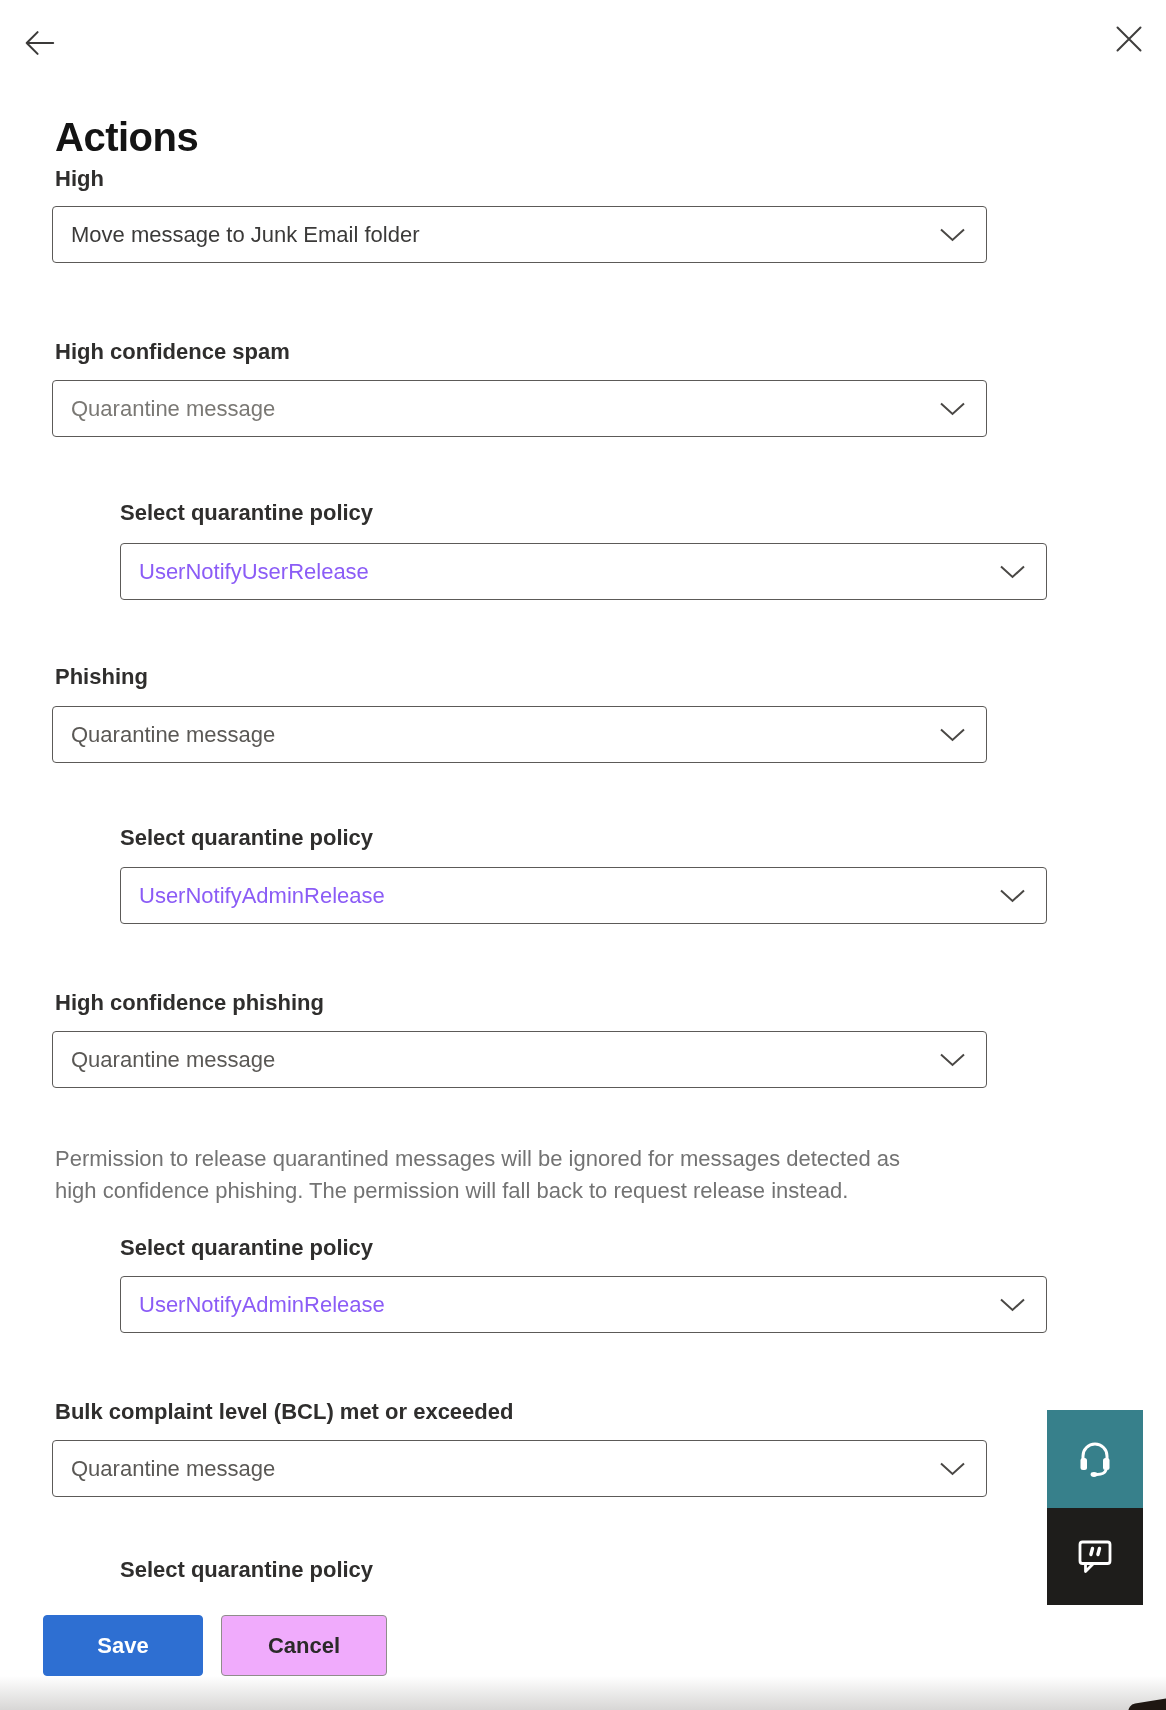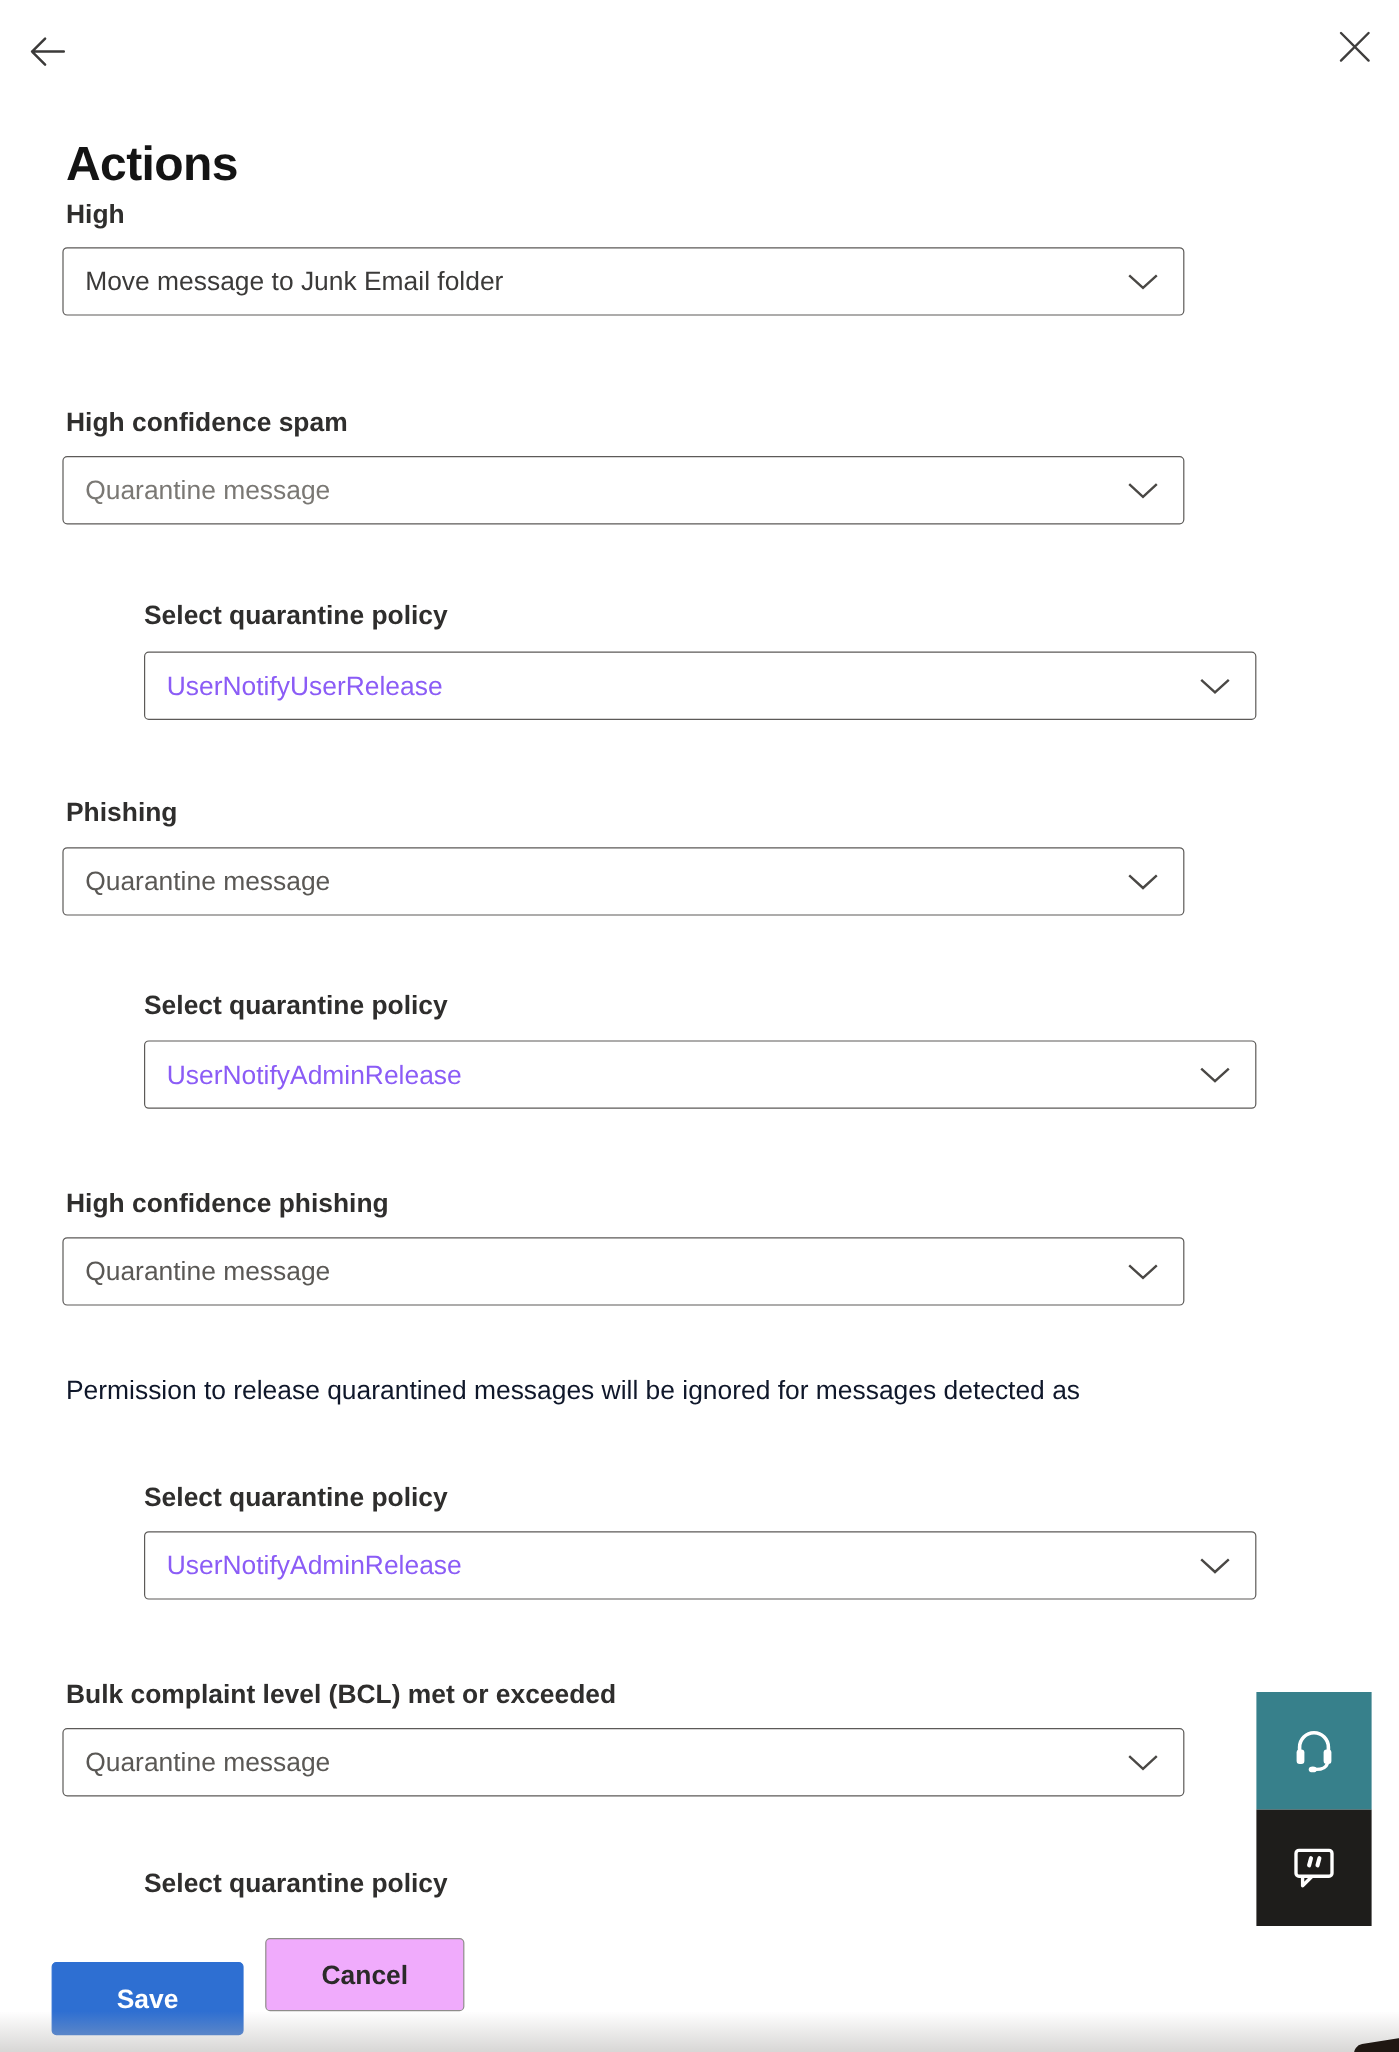--- a/index.html
+++ b/index.html
@@ -19,29 +19,29 @@
     display:flex;align-items:center;padding:0 56px 0 18px;box-sizing:border-box;cursor:pointer;
   }
   .dropdown .val{font-size:22px;white-space:nowrap;overflow:hidden;}
   .v-dark{color:#3b3a39;}
   .v-light{color:#7a7874;}
   .v-gray{color:#5a5855;}
   .v-policy{color:#8b5cf6;}
   .dropdown svg{position:absolute;right:20px;top:50%;transform:translateY(-50%);}
   .w-wide{left:52px;width:935px;}
   .w-indent{left:120px;width:927px;}
-  .note{position:absolute;left:55px;top:1143px;font-size:22px;font-weight:400;color:#0f172a;line-height:32px;}
+  .note{position:absolute;left:55px;top:1143px;font-size:22px;font-weight:400;color:#737373;line-height:32px;}
   
   .clip{position:absolute;left:120px;top:1557px;height:27px;overflow:hidden;}
   .clip .f-label{position:static;}
   
   .footer{position:absolute;left:0;top:1584px;width:1166px;height:126px;background:#ffffff;z-index:3;}
   .btn{position:absolute;top:31px;height:61px;border-radius:4px;font-family:"Liberation Sans",sans-serif;
        font-size:22px;font-weight:600;cursor:pointer;box-sizing:border-box;}
-  .btn-save{left:43px;width:160px;background:#2e6fd2;border:1px solid #2e6fd2;color:#ffffff;margin-top:20px;}
+  .btn-save{left:43px;width:160px;background:#2e6fd2;border:1px solid #2e6fd2;color:#ffffff;}
   .btn-cancel{left:221px;width:166px;background:#f0abfc;border:1.5px solid #8f8d8b;color:#2b2a29;}
   
   .screen::after{content:'';position:absolute;left:0;right:0;bottom:0;height:34px;z-index:4;
     background:linear-gradient(to bottom, rgba(190,188,186,0) 0%, rgba(183,181,179,0.55) 100%);
     pointer-events:none;}
   
   .help-widget{position:absolute;left:1047px;width:96px;border:none;cursor:pointer;z-index:6;
     display:flex;align-items:center;justify-content:center;padding:0;}
   .hw-teal{top:1410px;height:98px;background:#37808b;}
   .hw-dark{top:1508px;height:97px;background:#1e1d1b;}
@@ -126,20 +126,21 @@
     <span class="val v-gray">Quarantine message</span>
     <span>
         <svg width="27" height="15" viewBox="0 0 27 15">
           <path d="M2 2 L13.5 12.5 L25 2" fill="none" stroke="#4a4845" stroke-width="2"></path>
         </svg>
       </span>
   </div>
 
   <div class="note">
     <div>Permission to release quarantined messages will be ignored for messages detected as</div>
+    <div>high confidence phishing. The permission will fall back to request release instead.</div>
   </div>
 
   <div class="f-label" style="left:120px;top:1235px;">Select quarantine policy</div>
   <div class="dropdown w-indent" style="top:1276px;">
     <span class="val v-policy">UserNotifyAdminRelease</span>
     <span>
         <svg width="27" height="15" viewBox="0 0 27 15">
           <path d="M2 2 L13.5 12.5 L25 2" fill="none" stroke="#4a4845" stroke-width="2"></path>
         </svg>
       </span>

